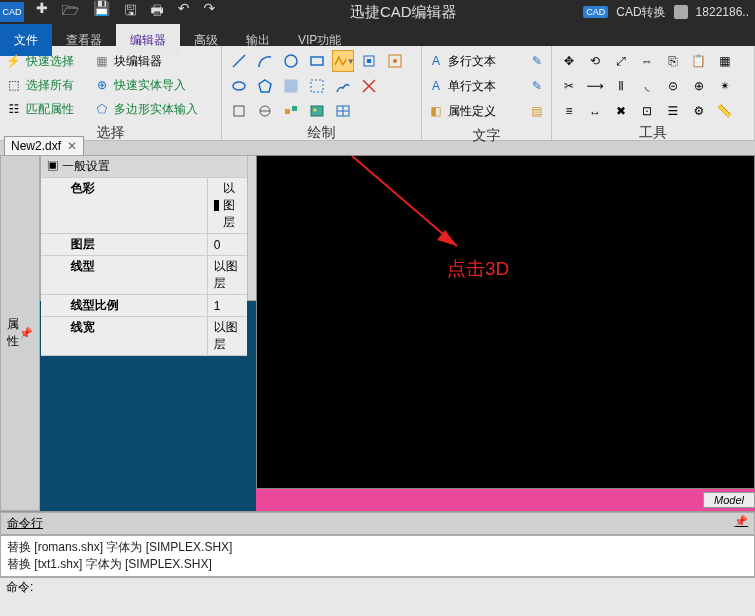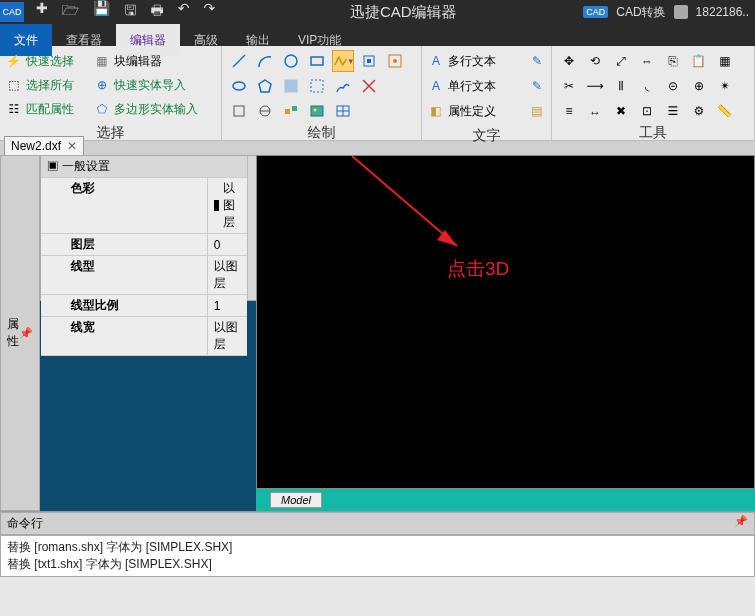--- a/index.html
+++ b/index.html
@@ -46,24 +46,24 @@
 .prop-val { padding: 2px 6px; flex: 1; background: #ededed; display: flex; align-items: center; gap: 4px; }
 .color-swatch { width: 11px; height: 11px; background: #000; display: inline-block; }
 .scroll-v { width: 16px; background: #d8d8d8; border-left: 1px solid #bbb; }
 .fav-body { background: #fff; border: 1px solid #aaa; flex: 1; display: flex; flex-direction: column; }
 .fav-head { display: flex; border-bottom: 1px solid #ccc; }
 .fav-col { padding: 3px 8px; border-right: 1px solid #ccc; }
 .canvas-area { flex: 1; display: flex; flex-direction: column; background: #d0d0d0; }
 .canvas { flex: 1; background: #000; position: relative; border: 1px solid #888; }
 .annotation-text { position: absolute; top: 100px; left: 190px; color: #e62020; font-size: 19px; }
 .arrow-svg { position: absolute; top: 0; left: 0; }
-.model-tab-strip { height: 22px; background: #14b8a6; display: flex; align-items: center; padding-left: 14px; }
+.model-tab-strip { height: 22px; background: #ec4899; display: flex; align-items: center; padding-left: 14px; justify-content: flex-end; }
 .model-tab { background: #eee; border: 1px solid #999; padding: 1px 10px; font-size: 11px; font-style: italic; }
 .cmd-panel { border-top: 1px solid #999; }
-.cmd-header { background: #d0d0d0; border: 1px solid #aaa; padding: 2px 6px; display: flex; justify-content: space-between; }
+.cmd-header { background: #d0d0d0; border: 1px solid #aaa; padding: 2px 6px; display: flex; justify-content: space-between; text-decoration: underline; }
 .cmd-body { background: #fff; padding: 3px 6px; height: 42px; font-size: 12px; color: #222; border: 1px solid #aaa; }
 .cmd-input-row { background: #e8e8e8; padding: 2px 6px; border-top: 1px solid #aaa; display: flex; align-items: center; height: 19px; }
 .chev { font-size: 9px; color: #666; }
 </style>
 </head>
 <body>
 
 <div class="title-bar">
   <div class="title-logo">CAD</div>
   <div class="title-btns">
@@ -357,13 +357,16 @@
 
 <div class="cmd-panel">
   <div class="cmd-header">
     <span>命令行</span>
     <span class="pin-icon">📌</span>
   </div>
   <div class="cmd-body">
     <div>替换 [romans.shx] 字体为 [SIMPLEX.SHX]</div>
     <div>替换 [txt1.shx] 字体为 [SIMPLEX.SHX]</div>
   </div>
+  <div class="cmd-input-row">
+    <span>命令:</span>
+  </div>
 </div>
 
 </body></html>

